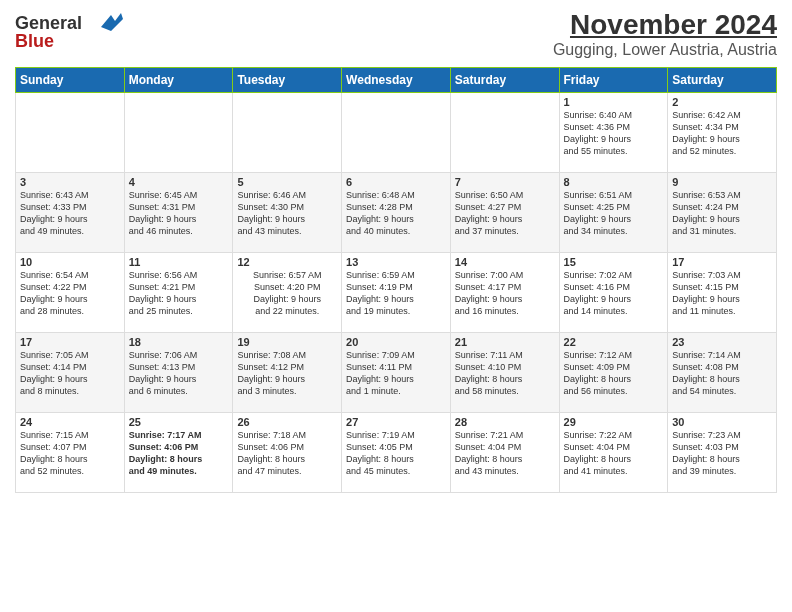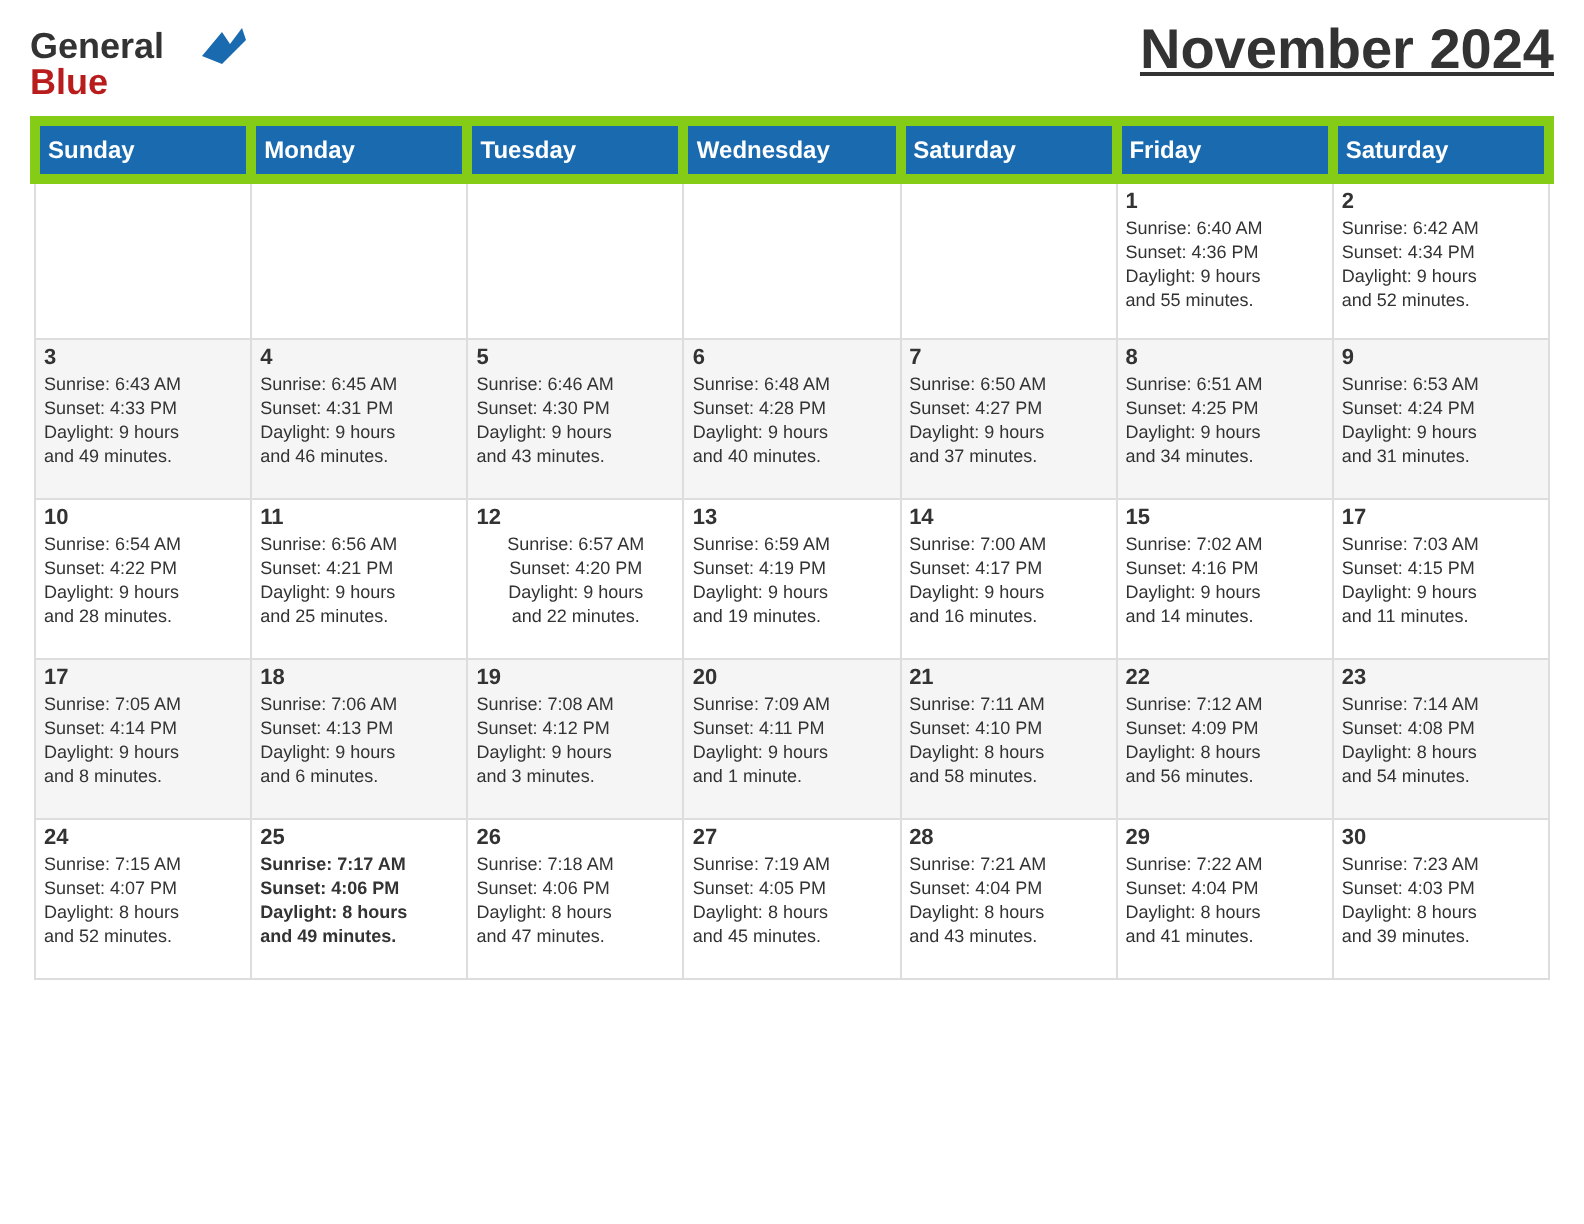--- a/index.html
+++ b/index.html
@@ -33,21 +33,21 @@
       line-height: 1;
     }
     .logo-blue {
       font-size: 18px;
       font-weight: bold;
       color: #b91c1c;
       line-height: 1;
     }
     .logo-text-row {
       display: flex;
-      align-items: flex-end;
+      align-items: center;
       gap: 16px;
     }
     .title-area {
       text-align: right;
     }
     .month-title {
       font-size: 28px;
       font-weight: bold;
       color: #333;
       line-height: 1.1;
@@ -62,21 +62,21 @@
       border-collapse: collapse;
       table-layout: fixed;
     }
     thead tr th {
       background-color: #1a6ab0;
       color: #fff;
       font-size: 12px;
       font-weight: bold;
       padding: 5px 4px;
       text-align: left;
-      border: 5px solid #84cc16;
+      border: 1px solid #84cc16;
     }
     tbody tr td {
       vertical-align: top;
       border: 1px solid #ddd;
       padding: 3px 4px;
       font-size: 9.5px;
       color: #333;
       background: #fff;
       height: 80px;
     }
@@ -109,20 +109,21 @@
         <svg width="22" height="18" viewBox="0 0 22 18" style="margin-left:3px;margin-top:-2px;">
           <polygon points="0,14 10,2 14,8 20,0 22,6 10,18" fill="#1a6ab0"></polygon>
         </svg>
       </div>
       <div class="logo-text-row">
         <span class="logo-blue">Blue</span>
       </div>
     </div>
     <div class="title-area">
       <div class="month-title">November 2024</div>
+      <div class="location-title">Gugging, Lower Austria, Austria</div>
     </div>
   </div>
 
   <table>
     <thead>
       <tr>
         <th>Sunday</th>
         <th>Monday</th>
         <th>Tuesday</th>
         <th>Wednesday</th>

